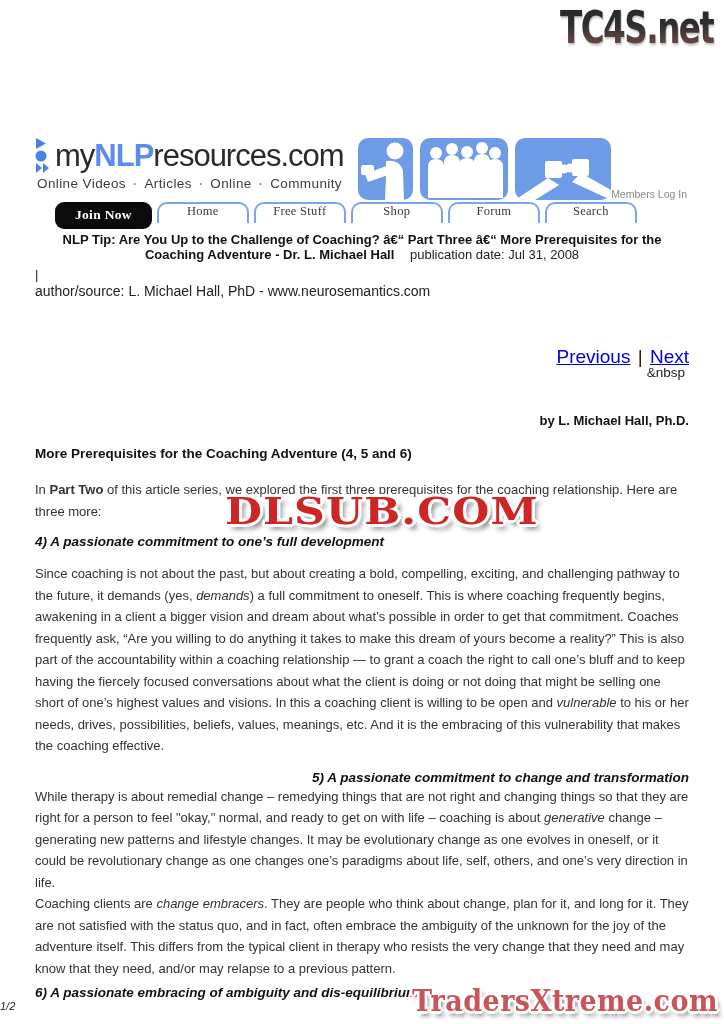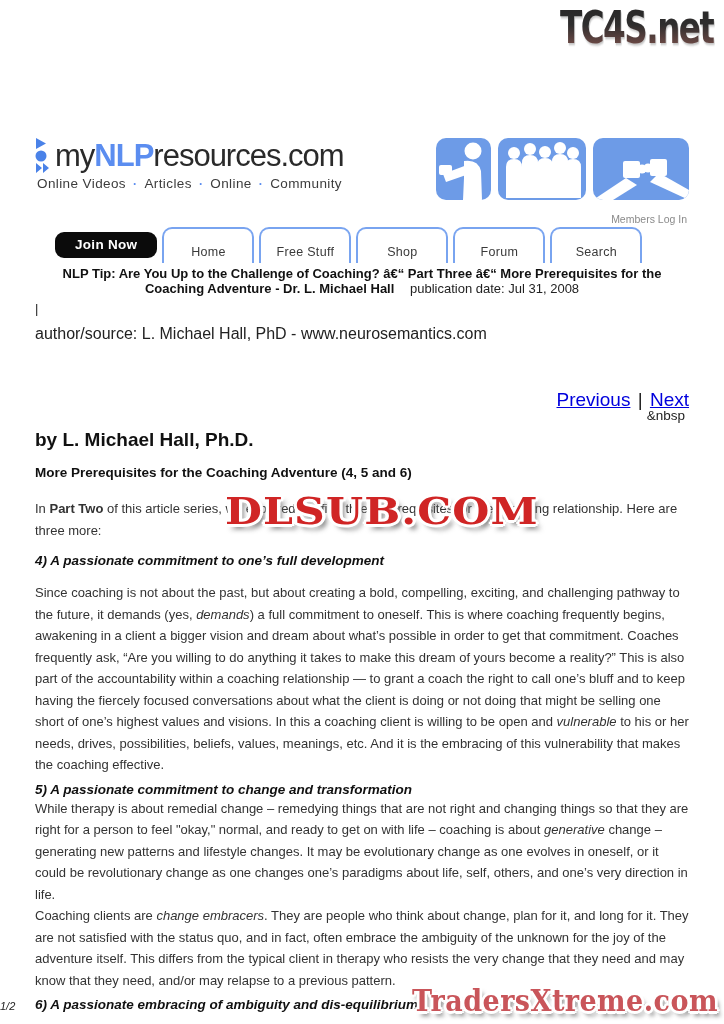--- a/index.html
+++ b/index.html
@@ -20,56 +20,56 @@
              margin-top:138px;}
   .logo-line{display:flex;align-items:flex-end;gap:5px;}
   .logo-icon{display:flex;flex-direction:column;align-items:flex-start;gap:1px;width:15px;}
   .logo-icon svg{display:block;}
   .logo-text{font-size:31px;letter-spacing:-1px;color:#2a2a2a;line-height:34px;white-space:nowrap;}
   .logo-text .nlp{color:#5b8df0;font-weight:bold;}
   .tagline{margin-top:3px;margin-left:2px;font-size:13.5px;color:#3c3c3c;letter-spacing:.4px;
            display:flex;gap:7px;align-items:center;white-space:nowrap;}
   .tagline .dot{color:#5b8df0;font-weight:bold;font-size:12px;}
 
-  .brand-right{display:flex;flex-direction:column;align-items:flex-end;gap:12px;}
+  .brand-right{display:flex;align-items:flex-end;}
   .banner-boxes{display:flex;gap:7px;}
   .banner-box{height:62px;background:#6d9be7;border-radius:10px;overflow:hidden;}
   .banner-box svg{display:block;}
   .bb1{width:55px;} .bb2{width:88px;} .bb3{width:96px;}
   .members-login{margin-top:1px;padding-right:2px;font-size:10.5px;color:#8a8a8a;}
 
   
-  .nav-row{display:flex;align-items:center;margin:2px 0 0 20px;}
+  .nav-row{display:flex;align-items:flex-start;margin:2px 0 0 20px;font-family:Liberation Serif, serif;}
   .join-btn{background:#0b0b0b;color:#fff;font-weight:bold;border-radius:9px;
             padding:5px 20px 6px;font-size:13.5px;letter-spacing:.3px;cursor:pointer;}
   .tab{border:2px solid #79a4f0;border-bottom:none;border-radius:10px 10px 0 0;background:#fff;
-       width:88px;text-align:center;padding:16px 0 4px;color:#3a3a3a;font-size:12.5px;
+       width:88px;text-align:center;padding:0 0 4px;color:#3a3a3a;font-size:12.5px;
        margin-left:5px;letter-spacing:.3px;cursor:pointer;}
 
   
   .title-block{margin-top:3px;text-align:center;font-size:13px;line-height:15px;color:#111;}
   .title-bold{font-weight:bold;}
   .pubdate{font-weight:normal;color:#222;margin-left:12px;}
   .pipe-line{margin-top:5px;font-size:13px;line-height:16px;color:#222;}
-  .author-line{font-size:16px;line-height:16px;color:#222;margin-top:9px;}
+  .author-line{font-size:14px;line-height:16px;color:#222;}
 
   .prev-next{margin-top:50px;text-align:right;font-size:19px;line-height:16px;}
   .prev-next a{color:#0000dd;text-decoration:underline;cursor:pointer;}
   .prev-next .sep{color:#222;margin:0 2px;}
   .nbsp-line{text-align:right;font-size:13.5px;line-height:16px;color:#222;padding-right:4px;}
 
-  .byline{margin-top:8px;text-align:left;font-weight:bold;font-size:19px;line-height:16px;color:#111;}
+  .byline{margin-top:32px;text-align:right;font-weight:bold;font-size:13px;line-height:16px;color:#111;}
   .subtitle{margin-top:17px;font-weight:bold;font-size:13.5px;line-height:16px;color:#111;}
 
   
   .para{font-size:13px;line-height:21.5px;color:#333;margin:0;}
   .intro{margin-top:17px;}
   .sec-heading{font-weight:bold;font-style:italic;font-size:13.5px;line-height:16px;color:#111;}
   .h4{margin-top:12px;} .p4{margin-top:13px;}
-  .h5{margin-top:6px;} .h6{margin-top:6px;}
+  .h5{margin-top:13px;text-align:right;} .h6{margin-top:6px;}
 
   
   .sticker{position:absolute;font-family:"DejaVu Serif",serif;font-weight:bold;white-space:nowrap;
     text-shadow:-2px -2px 0 #fff,2px -2px 0 #fff,-2px 2px 0 #fff,2px 2px 0 #fff,
                 -3px 0 0 #fff,3px 0 0 #fff,0 -3px 0 #fff,0 3px 0 #fff,
                 4px 5px 5px rgba(110,110,110,.85);}
   .dlsub{top:488px;left:225px;font-size:38px;letter-spacing:1px;color:#d02525;
          transform:scaleX(1.12);transform-origin:left center;z-index:5;}
   .tradersx{bottom:6px;right:6px;font-size:30px;letter-spacing:.5px;color:#c9555a;
             transform:scaleX(0.9);transform-origin:right center;z-index:5;}

